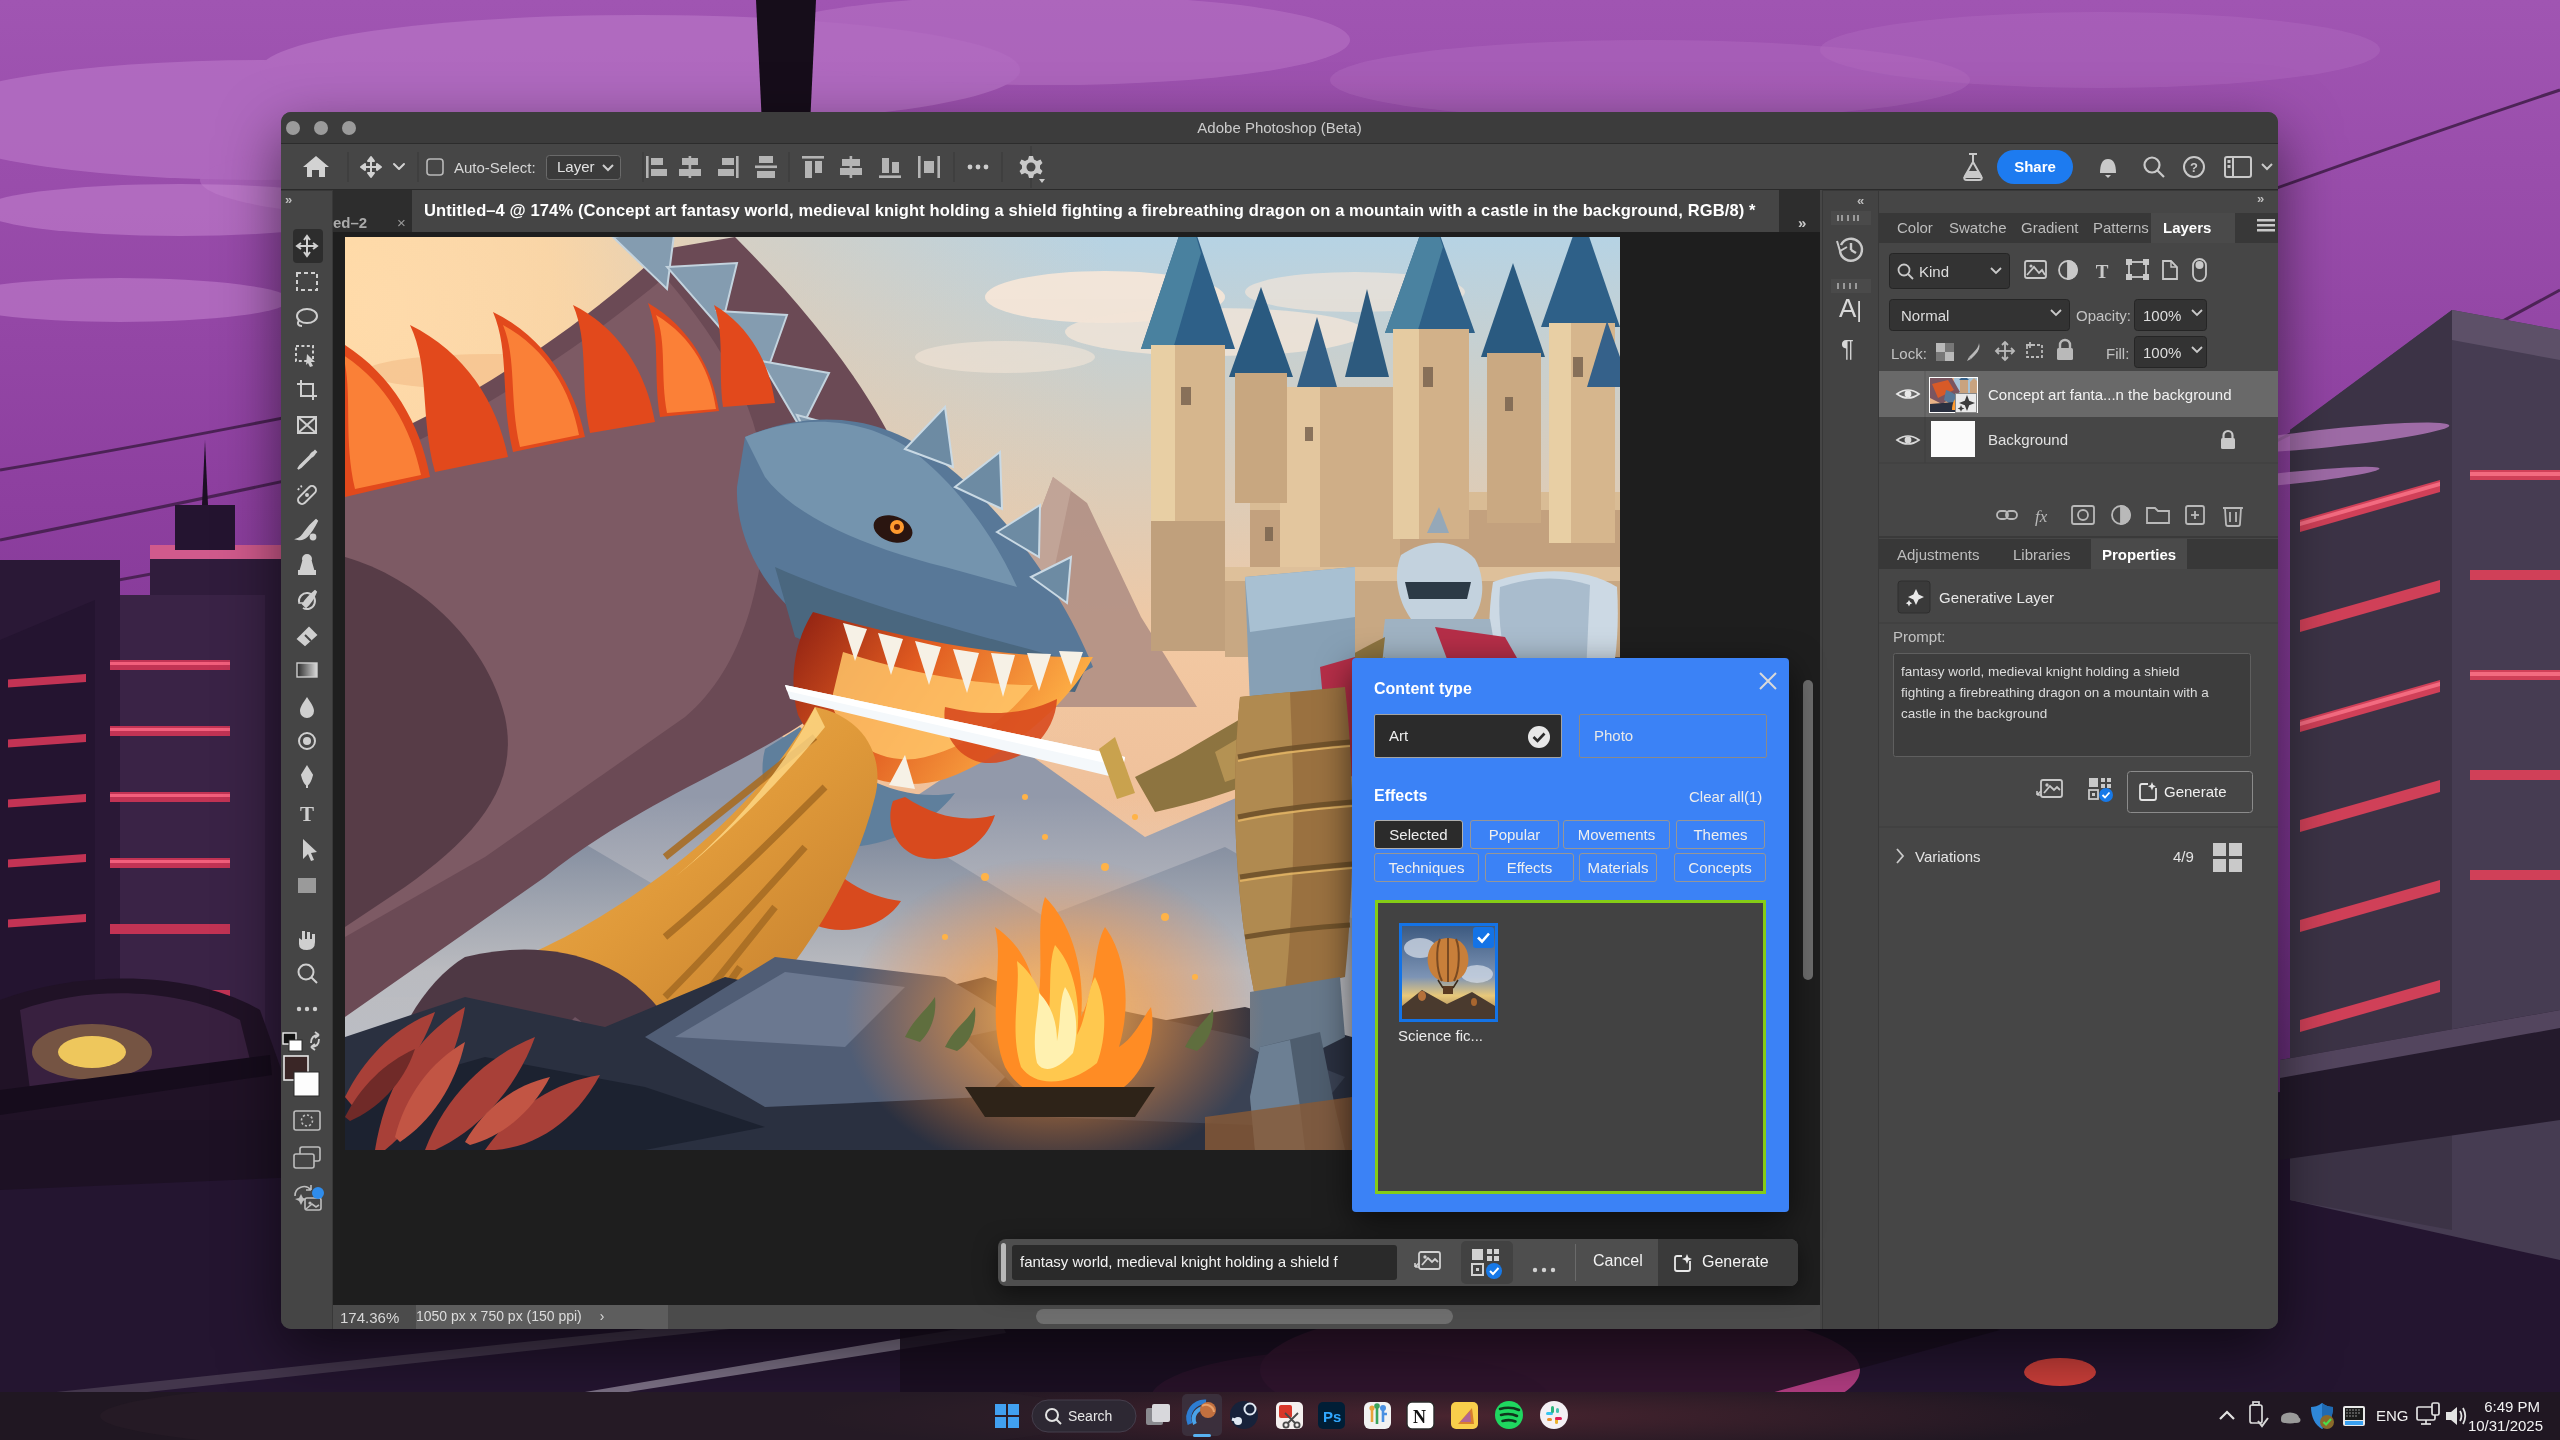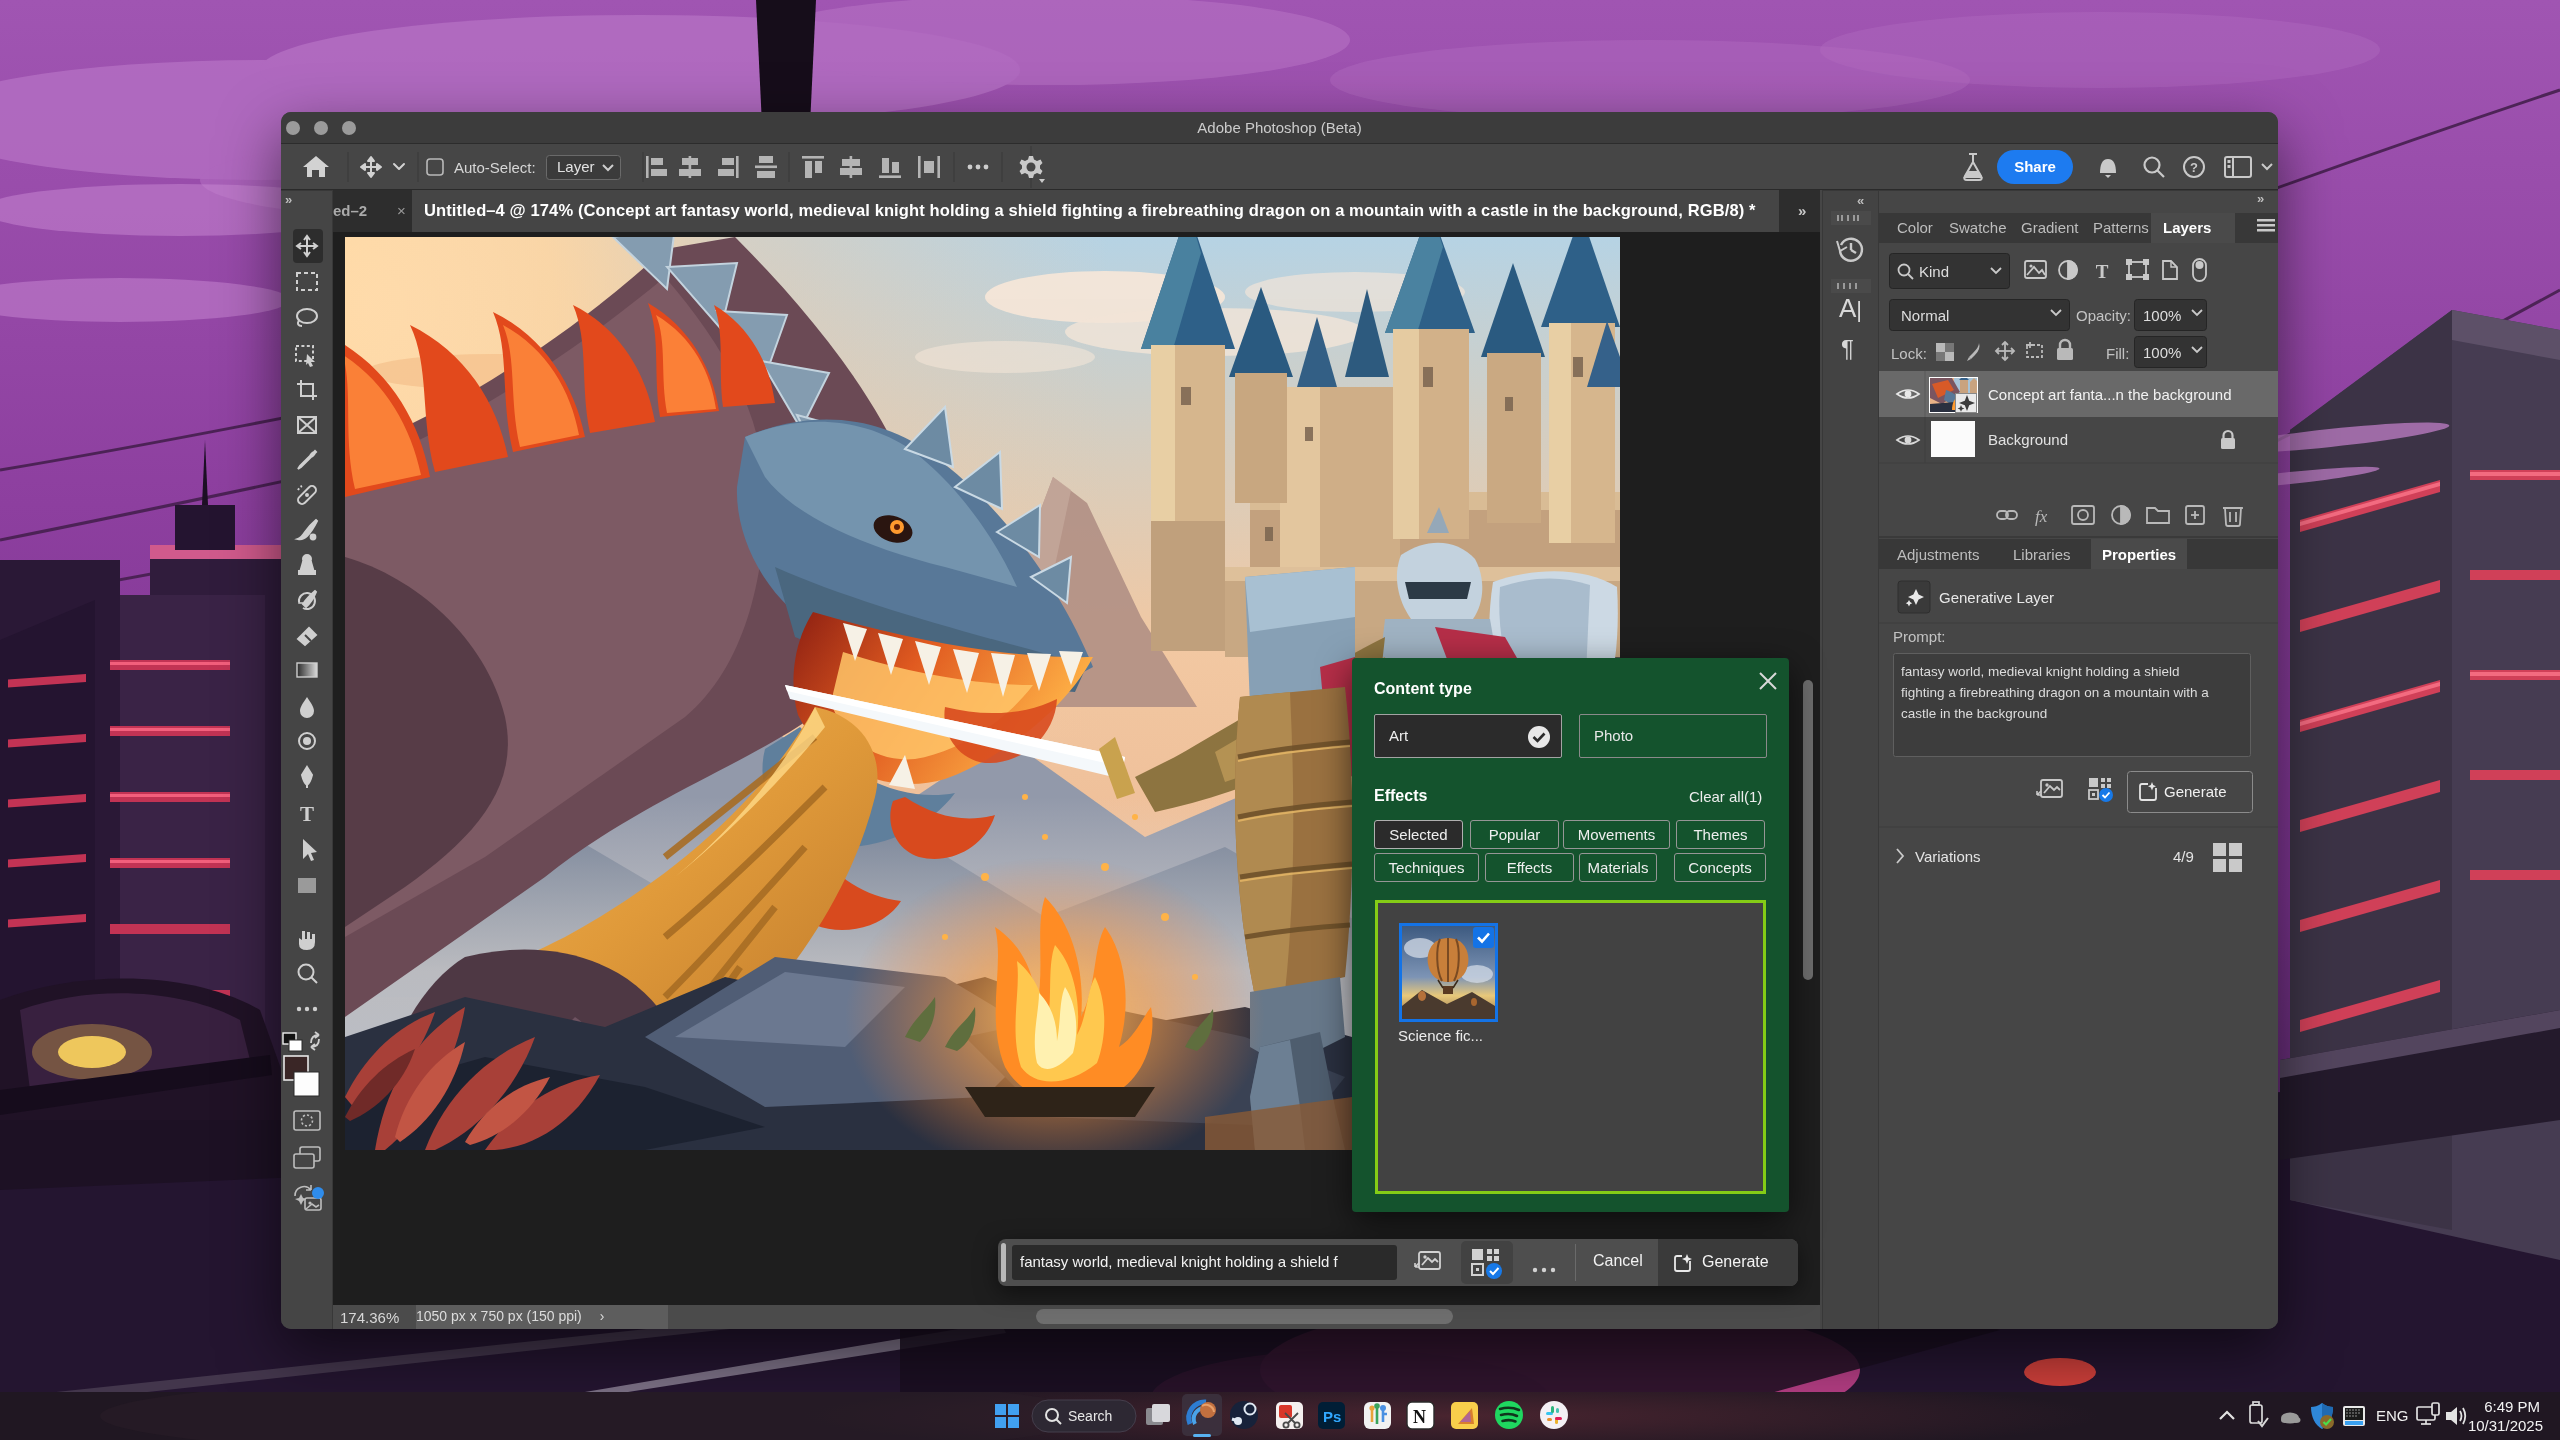--- a/index.html
+++ b/index.html
@@ -7,34 +7,34 @@
   body { font-family:"Liberation Sans", sans-serif; position:relative; }
   .abs { position:absolute; }
   
   #win { left:281px; top:112px; width:1997px; height:1217px; background:#464646;
          border-radius:10px; overflow:hidden; box-shadow:0 22px 60px rgba(0,0,0,.55); }
   #titlebar { left:0; top:0; width:100%; height:32px; background:#3c3c3c; border-bottom:1px solid #2c2c2c;}
   .tl { top:9px; width:14px; height:14px; border-radius:50%; background:#9b9b9b; }
   #title { width:100%; top:7px; text-align:center; color:#cccccc; font-size:15px; }
   #optionsbar { left:0; top:32px; width:100%; height:46px; background:#464646; border-bottom:1px solid #2a2a2a; }
   #tabstrip { left:52px; top:78px; width:1487px; height:42px; background:#2d2d2d; }
-  .tabtxt { color:#b8b8b8; font-size:15px; top:12px;text-align:center; }
+  .tabtxt { color:#b8b8b8; font-size:15px; top:24px;text-align:center; }
   #activetab { left:79px; top:0; height:42px; width:1367px; background:#454545; color:#fff; font-weight:bold;
                font-size:16.55px; line-height:42px; padding-left:12px; white-space:nowrap; overflow:hidden; letter-spacing:0.1px; }
   
   #tools { left:0; top:78px; width:52px; height:1139px; background:#454545; border-right:1px solid #383838; border-top:1px solid #383838;}
   
   #docarea { left:52px; top:120px; width:1487px; height:1073px; background:#1e1e1e; }
   #statusbar { left:52px; top:1193px; width:1487px; height:24px; background:#4b4b4b; color:#d8d8d8; font-size:14px; }
   
   #dockicons { left:1541px; top:78px; width:56px; height:1139px; background:#434343; border-left:1px solid #383838; border-top:1px solid #383838;}
   #dockmain { left:1597px; top:78px; width:400px; height:1139px; background:#464646; border-left:1px solid #383838; border-top:1px solid #383838;}
   .ptab { height:30px; font-size:15px; color:#bdbdbd; line-height:30px; }
   
-  #dialog { left:1071px; top:546px; width:437px; height:554px; background:#14532d; border-radius:4px;
+  #dialog { left:1071px; top:546px; width:437px; height:554px; background:#3b82f6; border-radius:4px;
             box-shadow:0 10px 34px rgba(0,0,0,.6); z-index:30; }
   .chip { position:absolute; border:1px solid #969696; border-radius:3px; color:#efefef; font-size:15px;
           text-align:center; height:29px; line-height:27px; }
   
   #floatbar { left:717px; top:1127px; width:800px; height:47px; background:#4e4e4e; border-radius:8px;
               box-shadow:0 6px 22px rgba(0,0,0,.5); z-index:40; }
   
   #taskbar { left:0; top:1392px; width:2560px; height:48px;
              background:linear-gradient(90deg,#221823 0%, #251a22 40%, #2b1c20 55%, #231a20 75%, #1f171d 100%); z-index:50;}
 </style>

